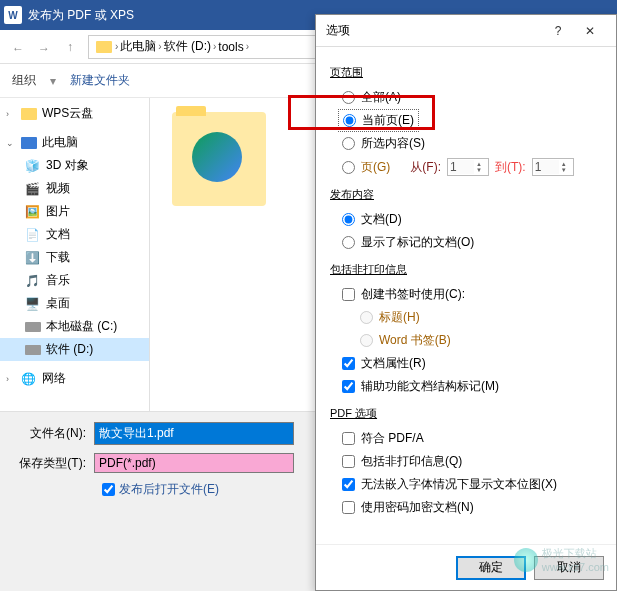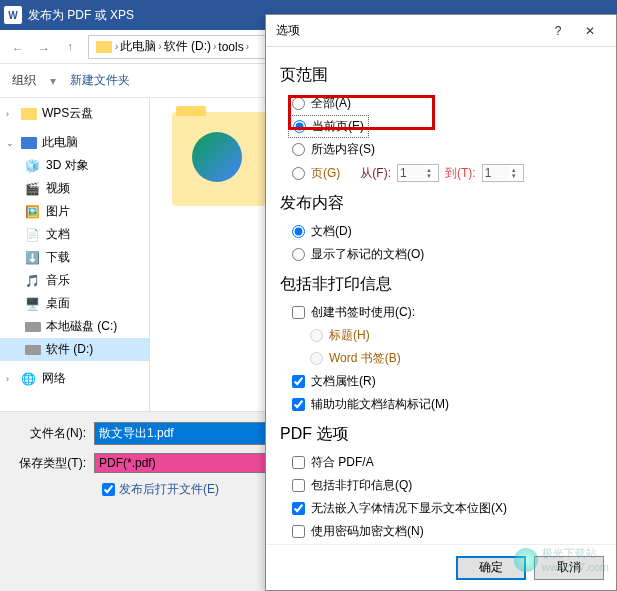--- a/index.html
+++ b/index.html
@@ -34,32 +34,32 @@
 .content-area { flex: 1; padding: 8px; background: #fff; position: relative; }
 .folder-thumb { width: 94px; height: 94px; background: #ffeaa7; border-radius: 4px; position: relative; }
 .folder-thumb::before { content: ''; position: absolute; top: -6px; left: 4px; width: 30px; height: 10px; background: #ffd868; border-radius: 2px 2px 0 0; }
 .edge-icon { position: absolute; top: 20px; left: 20px; width: 50px; height: 50px; background: linear-gradient(135deg, #0f9d58, #4285f4); border-radius: 50%; }
 
 .bottom-area { position: absolute; bottom: 0; left: 0; right: 0; height: 180px; border-top: 1px solid #e0e0e0; background: #f0f0f0; padding: 10px 4px; }
 .form-row { display: flex; align-items: center; margin-bottom: 8px; }
 .form-label { width: 90px; text-align: right; padding-right: 8px; }
 .form-input { flex: 1; max-width: 200px; border: 1px solid #7a7a7a; padding: 2px 4px; background: #fff; }
 .form-input.selected { background: #0078d7; color: #fff; }
-.form-select { flex: 1; max-width: 200px; border: 1px solid #7a7a7a; padding: 2px 4px; background: #ec4899; }
+.form-select { flex: 1; max-width: 200px; border: 1px solid #7a7a7a; padding: 2px 4px; background: #f9a8d4; }
 .checkbox-row { margin-left: 98px; display: flex; align-items: center; gap: 4px; }
 .checkbox-row label { color: #2b579a; }
 
 
-.options-dialog { position: absolute; right: 0; top: 14px; width: 352px; height: 577px; background: #fff; border: 1px solid #888; box-shadow: -2px 2px 8px rgba(0,0,0,0.2); }
+.options-dialog { position: absolute; right: 0; top: 14px; width: 302px; height: 577px; background: #fff; border: 1px solid #888; box-shadow: -2px 2px 8px rgba(0,0,0,0.2); }
 .opt-titlebar { height: 32px; display: flex; align-items: center; padding: 0 10px; border-bottom: 1px solid #ddd; background: #fff; }
 .opt-titlebar .title { flex: 1; }
 .opt-titlebar .tb-btn { width: 32px; height: 28px; display: flex; align-items: center; justify-content: center; color: #333; }
 
 .opt-body { padding: 10px 14px; overflow-y: auto; height: calc(100% - 32px - 46px); }
-.section-title { font-size: 16px; margin: 8px 0 6px 0; }
+.section-title { font-size: 11px; margin: 8px 0 6px 0; text-decoration: underline; }
 .opt-group { margin-left: 12px; }
 .opt-row { display: flex; align-items: center; padding: 3px 0; gap: 6px; }
 .opt-row.indent { margin-left: 18px; }
 .opt-row label { }
 .opt-row.disabled label { color: #a16207; }
 input[type=radio], input[type=checkbox] { width: 13px; height: 13px; }
 .spinner { width: 42px; border: 1px solid #bbb; padding: 1px 2px; background: #fff; display: flex; align-items: center; }
 .spinner input { border: none; width: 24px; outline: none; }
 .spinbtns { display: flex; flex-direction: column; gap: 0; }
 .spinbtns div { width: 10px; height: 6px; font-size: 6px; line-height: 6px; text-align: center; color: #666; }

